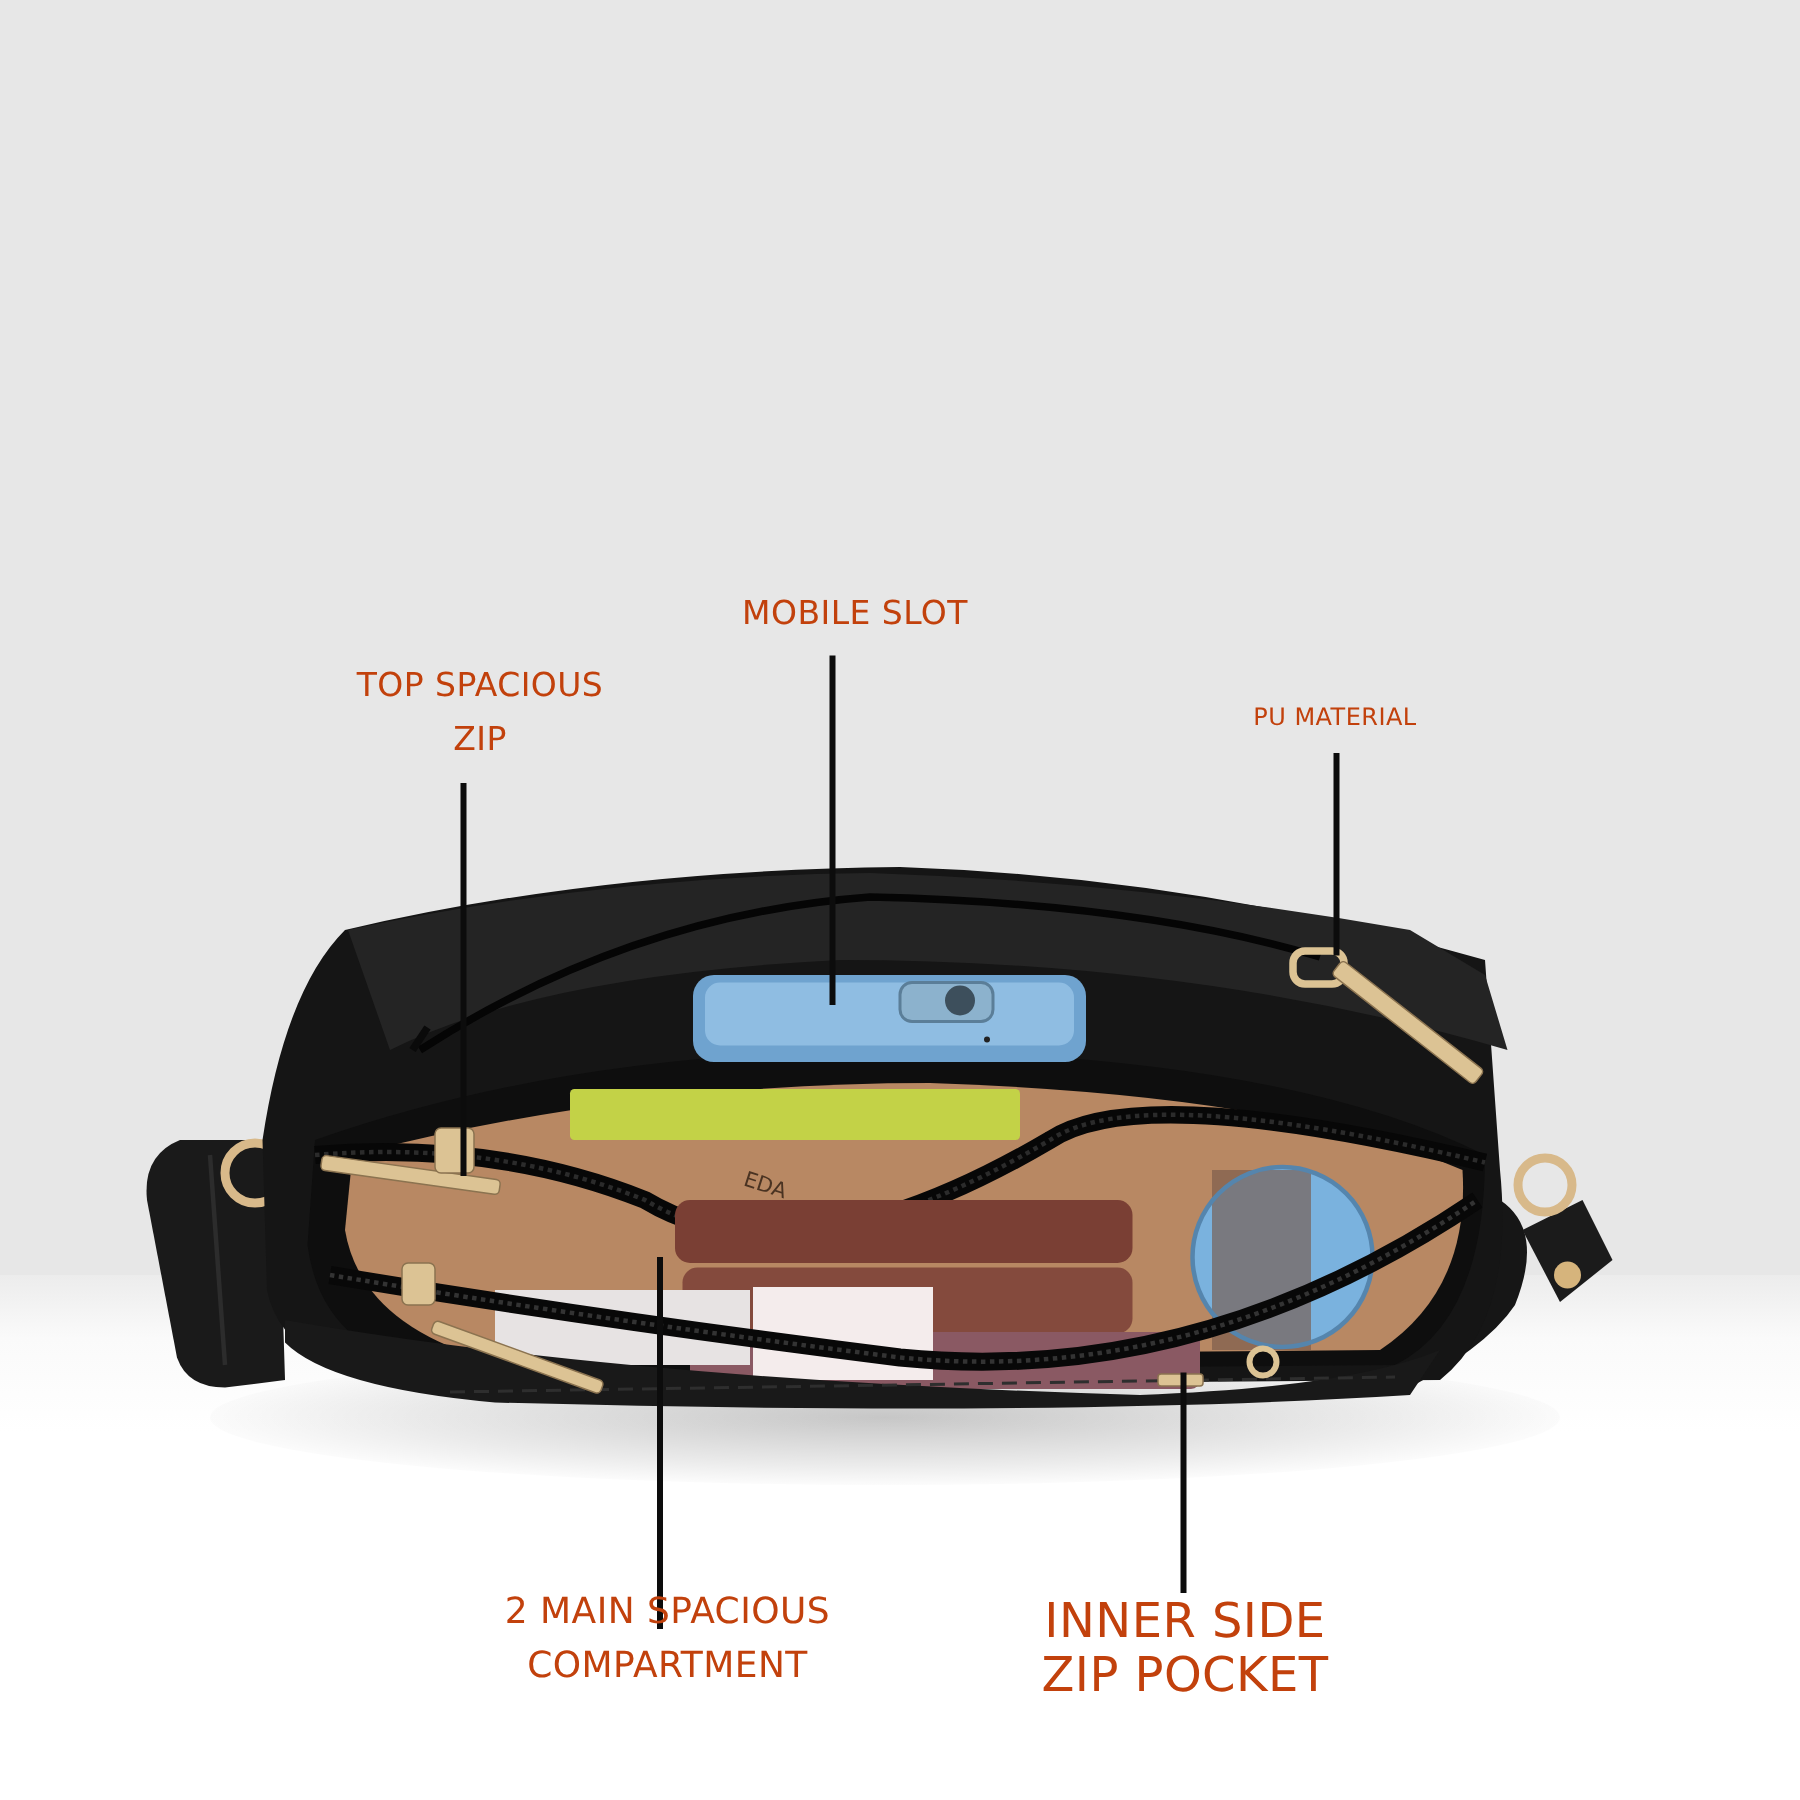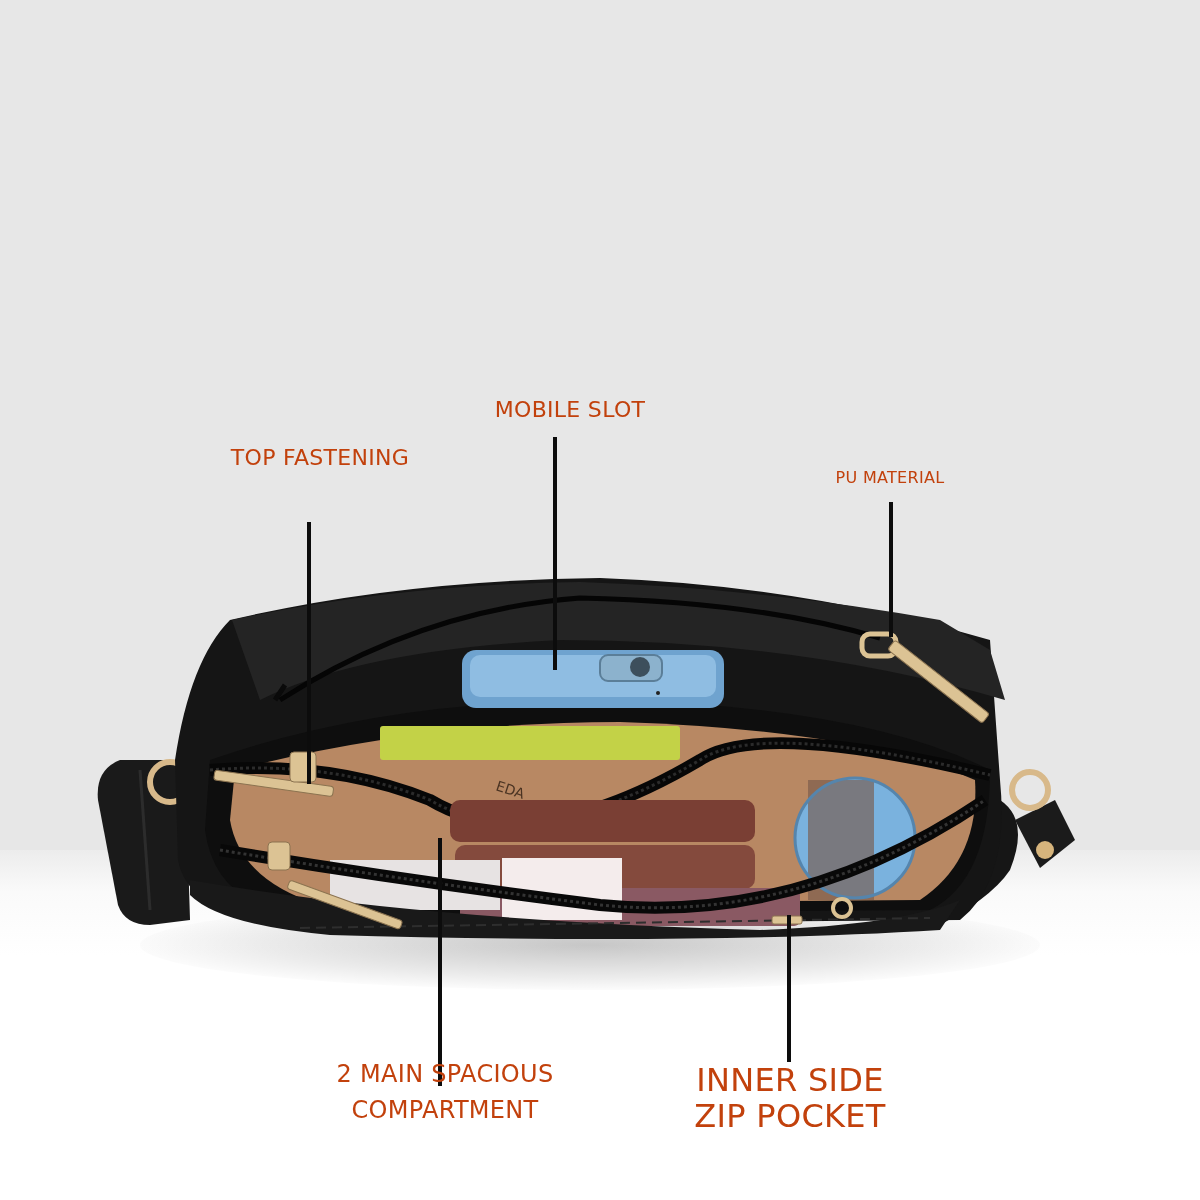--- a/index.html
+++ b/index.html
@@ -94,21 +94,22 @@
     <rect x="268" y="842" width="22" height="28" rx="4"></rect>
     <rect x="290" y="880" width="120" height="9" rx="3" transform="rotate(20 290 880)"></rect>
     <rect x="862" y="634" width="34" height="22" rx="8" fill="none" stroke="#dcc394" stroke-width="5"></rect>
     <rect x="895" y="640" width="120" height="12" rx="3" transform="rotate(38 895 640)"></rect>
     <rect x="772" y="916" width="30" height="8" rx="2"></rect>
     <circle cx="842" cy="908" r="9" fill="none" stroke="#dcc394" stroke-width="4"></circle>
   </g>
 </svg>
 
 <div class="label" style="left:200px; top:440px; width:240px;">
-  <div>TOP FASTENING</div>
+  <div>TOP SPACIOUS</div>
+  <div>ZIP</div>
 </div>
 <div class="leader" style="left:307px; top:522px; height:262px;"></div>
 
 <div class="label" style="left:460px; top:392px; width:220px;">
   <div>MOBILE SLOT</div>
 </div>
 <div class="leader" style="left:553px; top:437px; height:233px;"></div>
 
 <div class="label" style="left:780px; top:460px; width:220px; font-size:16px;">
   <div>PU MATERIAL</div>

